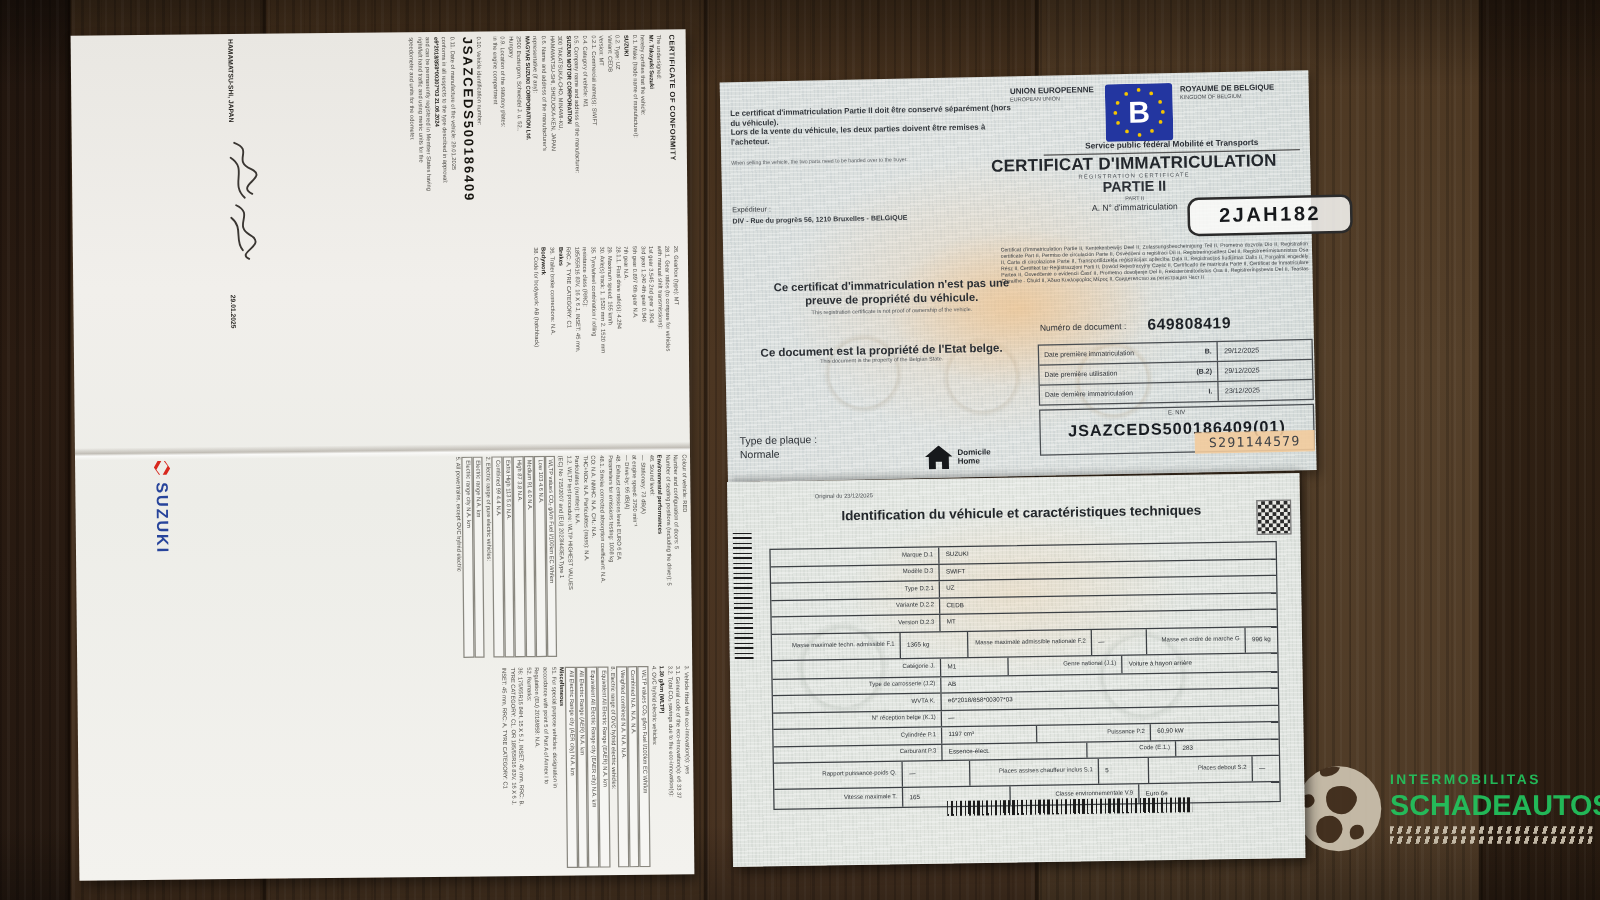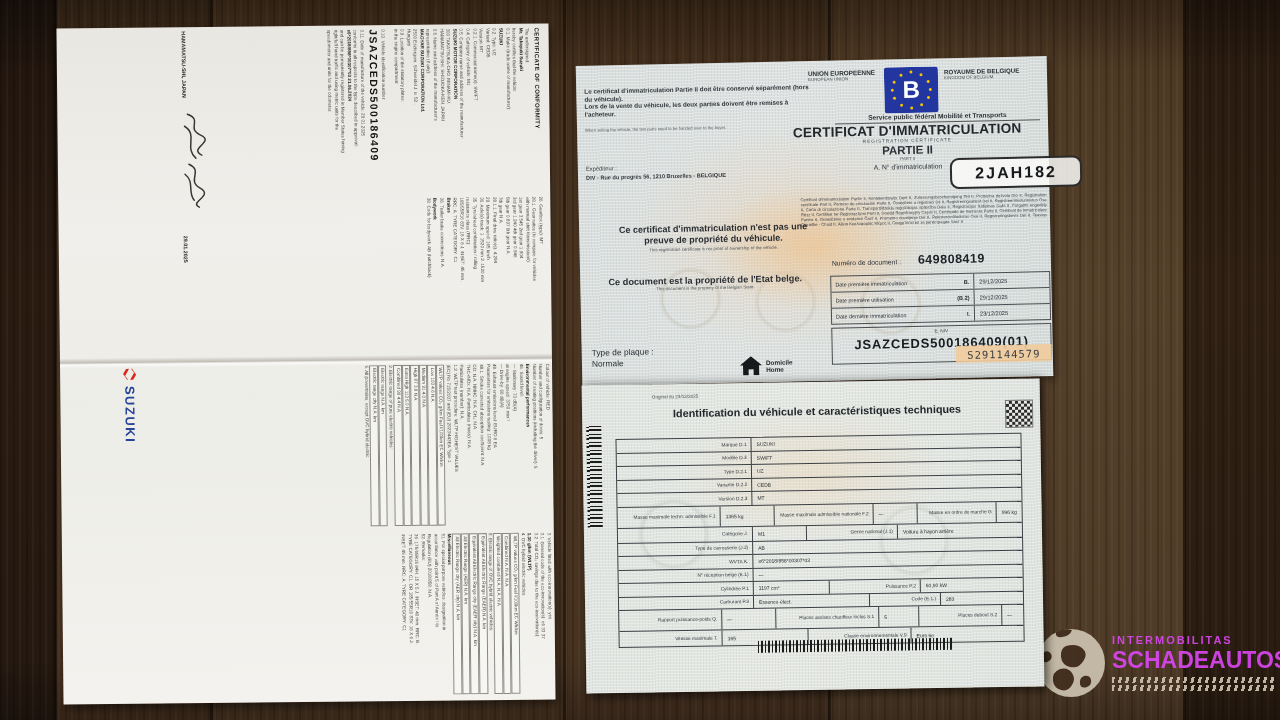--- a/index.html
+++ b/index.html
@@ -14,22 +14,22 @@
       repeating-linear-gradient(90deg, rgba(0,0,0,.16) 0 2px, rgba(0,0,0,0) 2px 6px,
         rgba(255,255,255,.035) 6px 8px, rgba(0,0,0,0) 8px 13px),
       repeating-linear-gradient(90deg, rgba(30,15,5,.12) 0 1px, rgba(0,0,0,0) 1px 27px);}
   .seam{position:absolute;top:0;bottom:0;width:3px;background:rgba(10,4,0,.5);}
   .shade-top{position:absolute;left:0;right:0;top:0;height:70px;
     background:linear-gradient(180deg, rgba(0,0,0,.30), rgba(0,0,0,0));}
   .shade-bottom{position:absolute;left:0;right:0;bottom:0;height:60px;
     background:linear-gradient(0deg, rgba(0,0,0,.25), rgba(0,0,0,0));}
 
   
-  .watermark{position:absolute;left:1036px;top:622px;width:244px;height:86px;
-    color:#d946ef;opacity:.92;}
+  .watermark{position:absolute;left:1036px;top:606px;width:244px;height:86px;
+    color:#22c55e;opacity:.92;}
   .wm-globe{position:absolute;left:0;top:2px;}
   .wm-text{position:absolute;left:76px;top:12px;width:170px;}
   .wm-top{font-size:11px;font-weight:bold;letter-spacing:2px;}
   .wm-main{font-size:23px;font-weight:bold;letter-spacing:0px;margin-top:1px;white-space:nowrap;}
   .wm-track{width:162px;height:6px;margin-top:3px;
     background:repeating-linear-gradient(105deg,#cdc3b0 0 3px, rgba(0,0,0,0) 3px 7px);}
 
   
   .coc-sheet{position:absolute;left:60px;top:26px;width:492px;height:676px;
     background:linear-gradient(180deg,#e9e7e2 0%, #f1efeb 30%, #ededE8 55%, #f3f2ee 100%);

